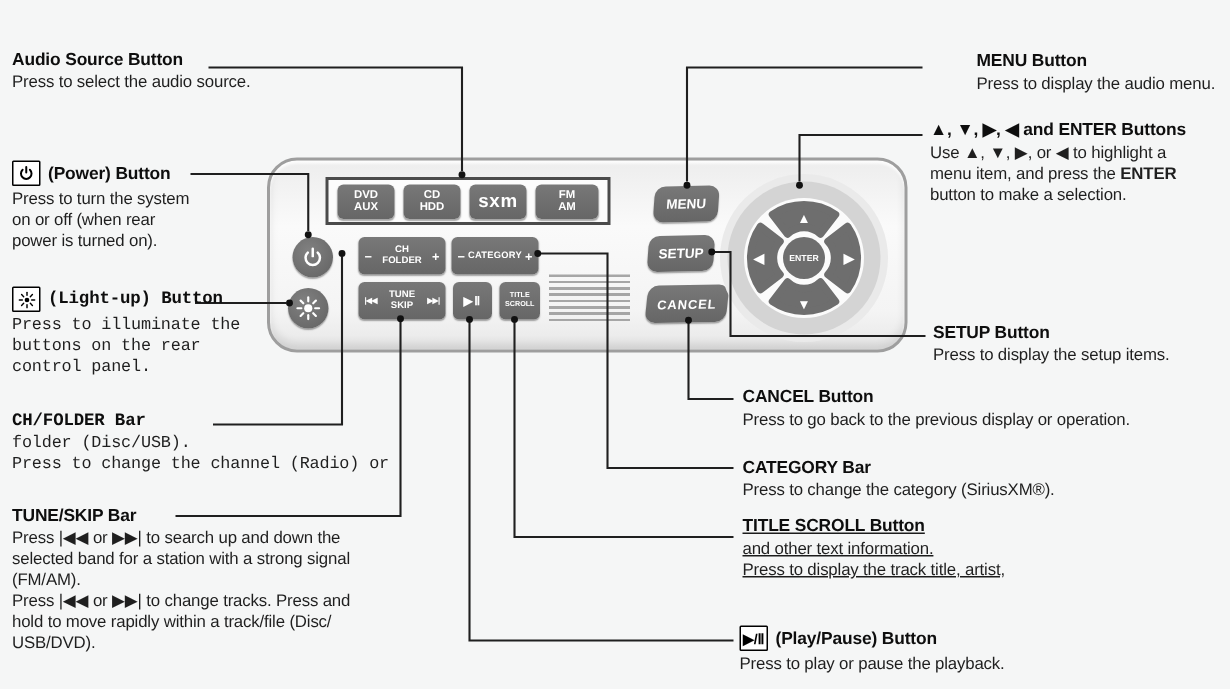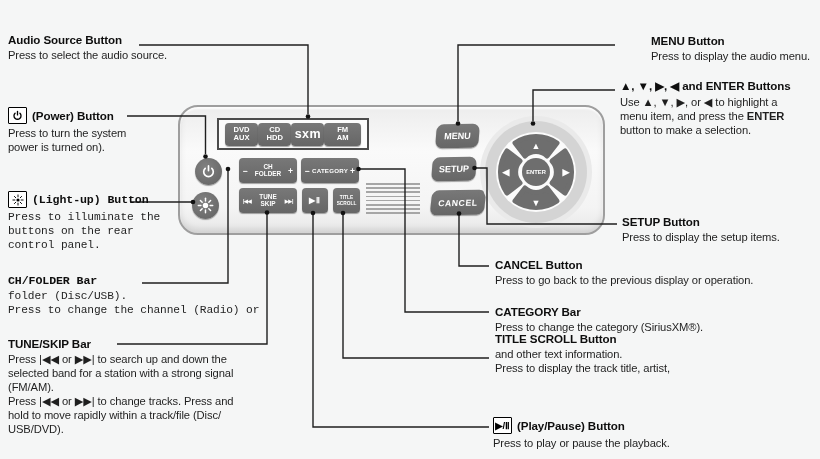--- a/index.html
+++ b/index.html
@@ -12,21 +12,21 @@
 
   
   .panel{
     position:absolute;left:178px;top:105px;width:427px;height:130px;
     border:2px solid #9e9e9e;border-radius:20px;box-sizing:border-box;
     background:linear-gradient(180deg,#ededed 0%,#fafafa 35%,#f4f4f4 80%,#e7e7e7 100%);
     box-shadow:inset 0 2px 2px rgba(255,255,255,.9), inset 0 -4px 6px rgba(0,0,0,.10);
   }
   .panel *{box-sizing:border-box;}
   .src-frame{
-    position:absolute;left:37px;top:11px;width:152px;height:32px;
+    position:absolute;left:37px;top:11px;width:190px;height:32px;
     border:2px solid #4b4b4b;background:#fcfcfc;
     display:flex;align-items:center;justify-content:space-between;padding:0 6px;
   }
   .key,.bar,.srcbtn{
     background:linear-gradient(180deg,#787878,#666);color:#fff;
     display:flex;align-items:center;justify-content:center;
     font-weight:bold;border-radius:4px;box-shadow:0 1px 1px rgba(0,0,0,.35);
   }
   .srcbtn{width:38px;height:23px;flex-direction:column;font-size:7.6px;line-height:8.4px;text-align:center;}
   .srcbtn.wide{width:42px;}
@@ -216,20 +216,21 @@
       <span class="ibox">
         <svg class="icon-svg" width="11" height="11" viewBox="0 0 20 20">
           <path d="M10 2.5 V9" stroke="#000" stroke-width="2.4" fill="none" stroke-linecap="round"></path>
           <path d="M5.6 5.8 a6.4 6.4 0 1 0 8.8 0" stroke="#000" stroke-width="2.4" fill="none" stroke-linecap="round"></path>
         </svg>
       </span>
       <span>(Power) Button</span>
     </div>
     <div class="b">
         <div><span>Press to turn the system</span></div>
+        <div><span>on or off (when rear</span></div>
         <div><span>power is turned on).</span></div>
       </div>
   </div>
 
   <div class="callout" style="left:8px;top:191px;font-family:Liberation Mono, monospace;">
     <div class="h">
       <span class="ibox">
         <svg class="icon-svg" width="12" height="12" viewBox="-10 -10 20 20">
           <circle r="2.6" fill="#000"></circle>
           <g stroke="#000" stroke-width="1.6" stroke-linecap="round">
@@ -303,21 +304,21 @@
       </div>
   </div>
 
   <div class="callout" style="left:495px;top:305px;">
     <div class="h">CATEGORY Bar</div>
     <div class="b">
         <div><span>Press to change the category (SiriusXM®).</span></div>
       </div>
   </div>
 
-  <div class="callout" style="left:495px;top:332px;">
+  <div class="callout" style="left:495px;top:344px;text-decoration:underline;">
     <div class="h">TITLE SCROLL Button</div>
     <div class="b">
         <div><span>and other text information.</span></div>
         <div><span>Press to display the track title, artist,</span></div>
       </div>
   </div>
 
   <div class="callout" style="left:493px;top:417px;">
     <div class="h">
       <span class="ibox">▶/Ⅱ</span>

